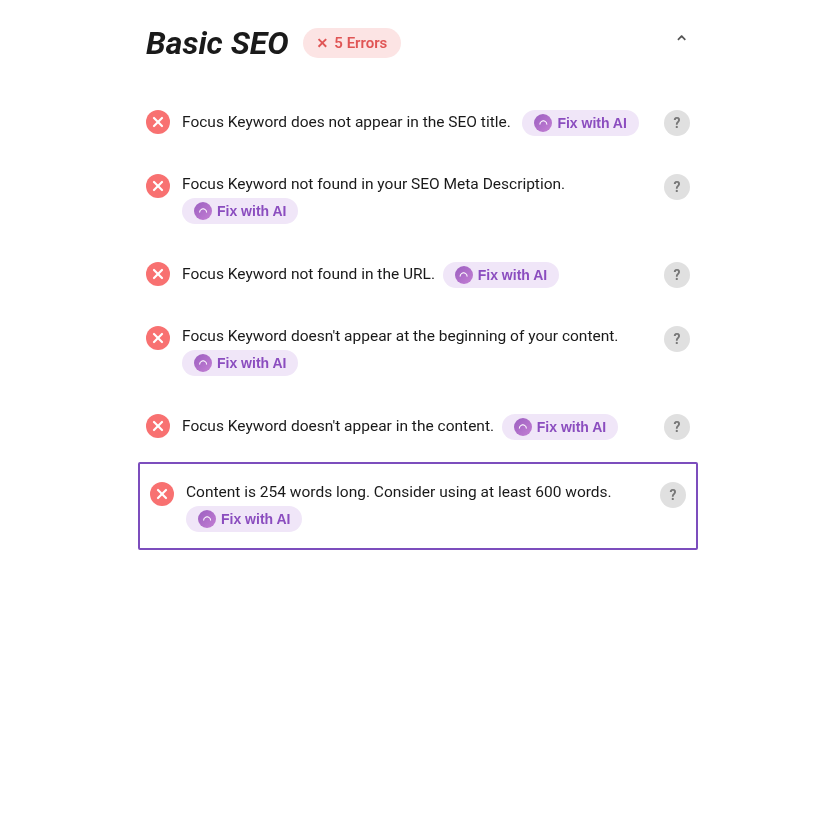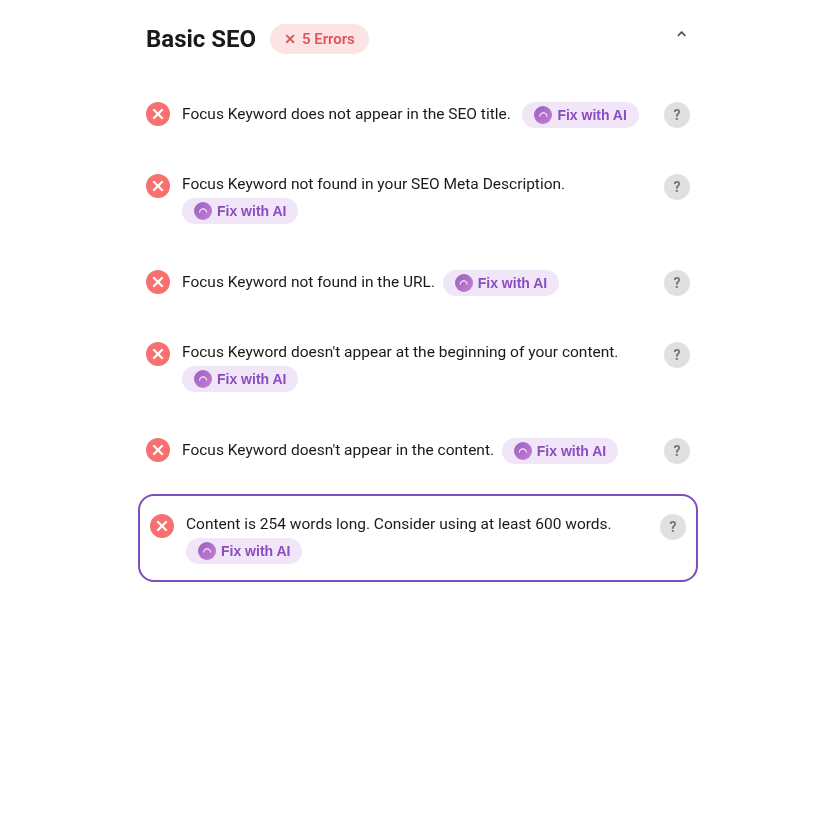--- a/index.html
+++ b/index.html
@@ -30,23 +30,24 @@
       padding: 0 8px;
     }
 
     .panel-header-left {
       display: flex;
       align-items: center;
       gap: 14px;
     }
 
     .panel-title {
-      font-size: 24px;
+      font-size: 32px;
       font-weight: 700;
       color: #1a1a1a;
+      font-style: italic;
     }
 
     .errors-badge {
       display: flex;
       align-items: center;
       gap: 6px;
       background: #fce4e4;
       color: #e05555;
       border-radius: 20px;
       padding: 6px 14px;
@@ -61,34 +62,34 @@
 
     .chevron-icon {
       color: #555;
       font-size: 20px;
       cursor: pointer;
     }
 
     .error-list {
       display: flex;
       flex-direction: column;
-      gap: 8px;
+      gap: 0;
     }
 
     .error-item {
       display: flex;
       align-items: flex-start;
       gap: 12px;
       padding: 18px 8px;
       position: relative;
     }
 
     .error-item.highlighted {
       border: 2.5px solid #7c4dbd;
-      border-radius: 16px;
+      border-radius: 2px;
       padding: 16px 10px;
       margin: 4px 0;
     }
 
     .error-icon {
       flex-shrink: 0;
       width: 24px;
       height: 24px;
       background: #f87171;
       border-radius: 50%;

